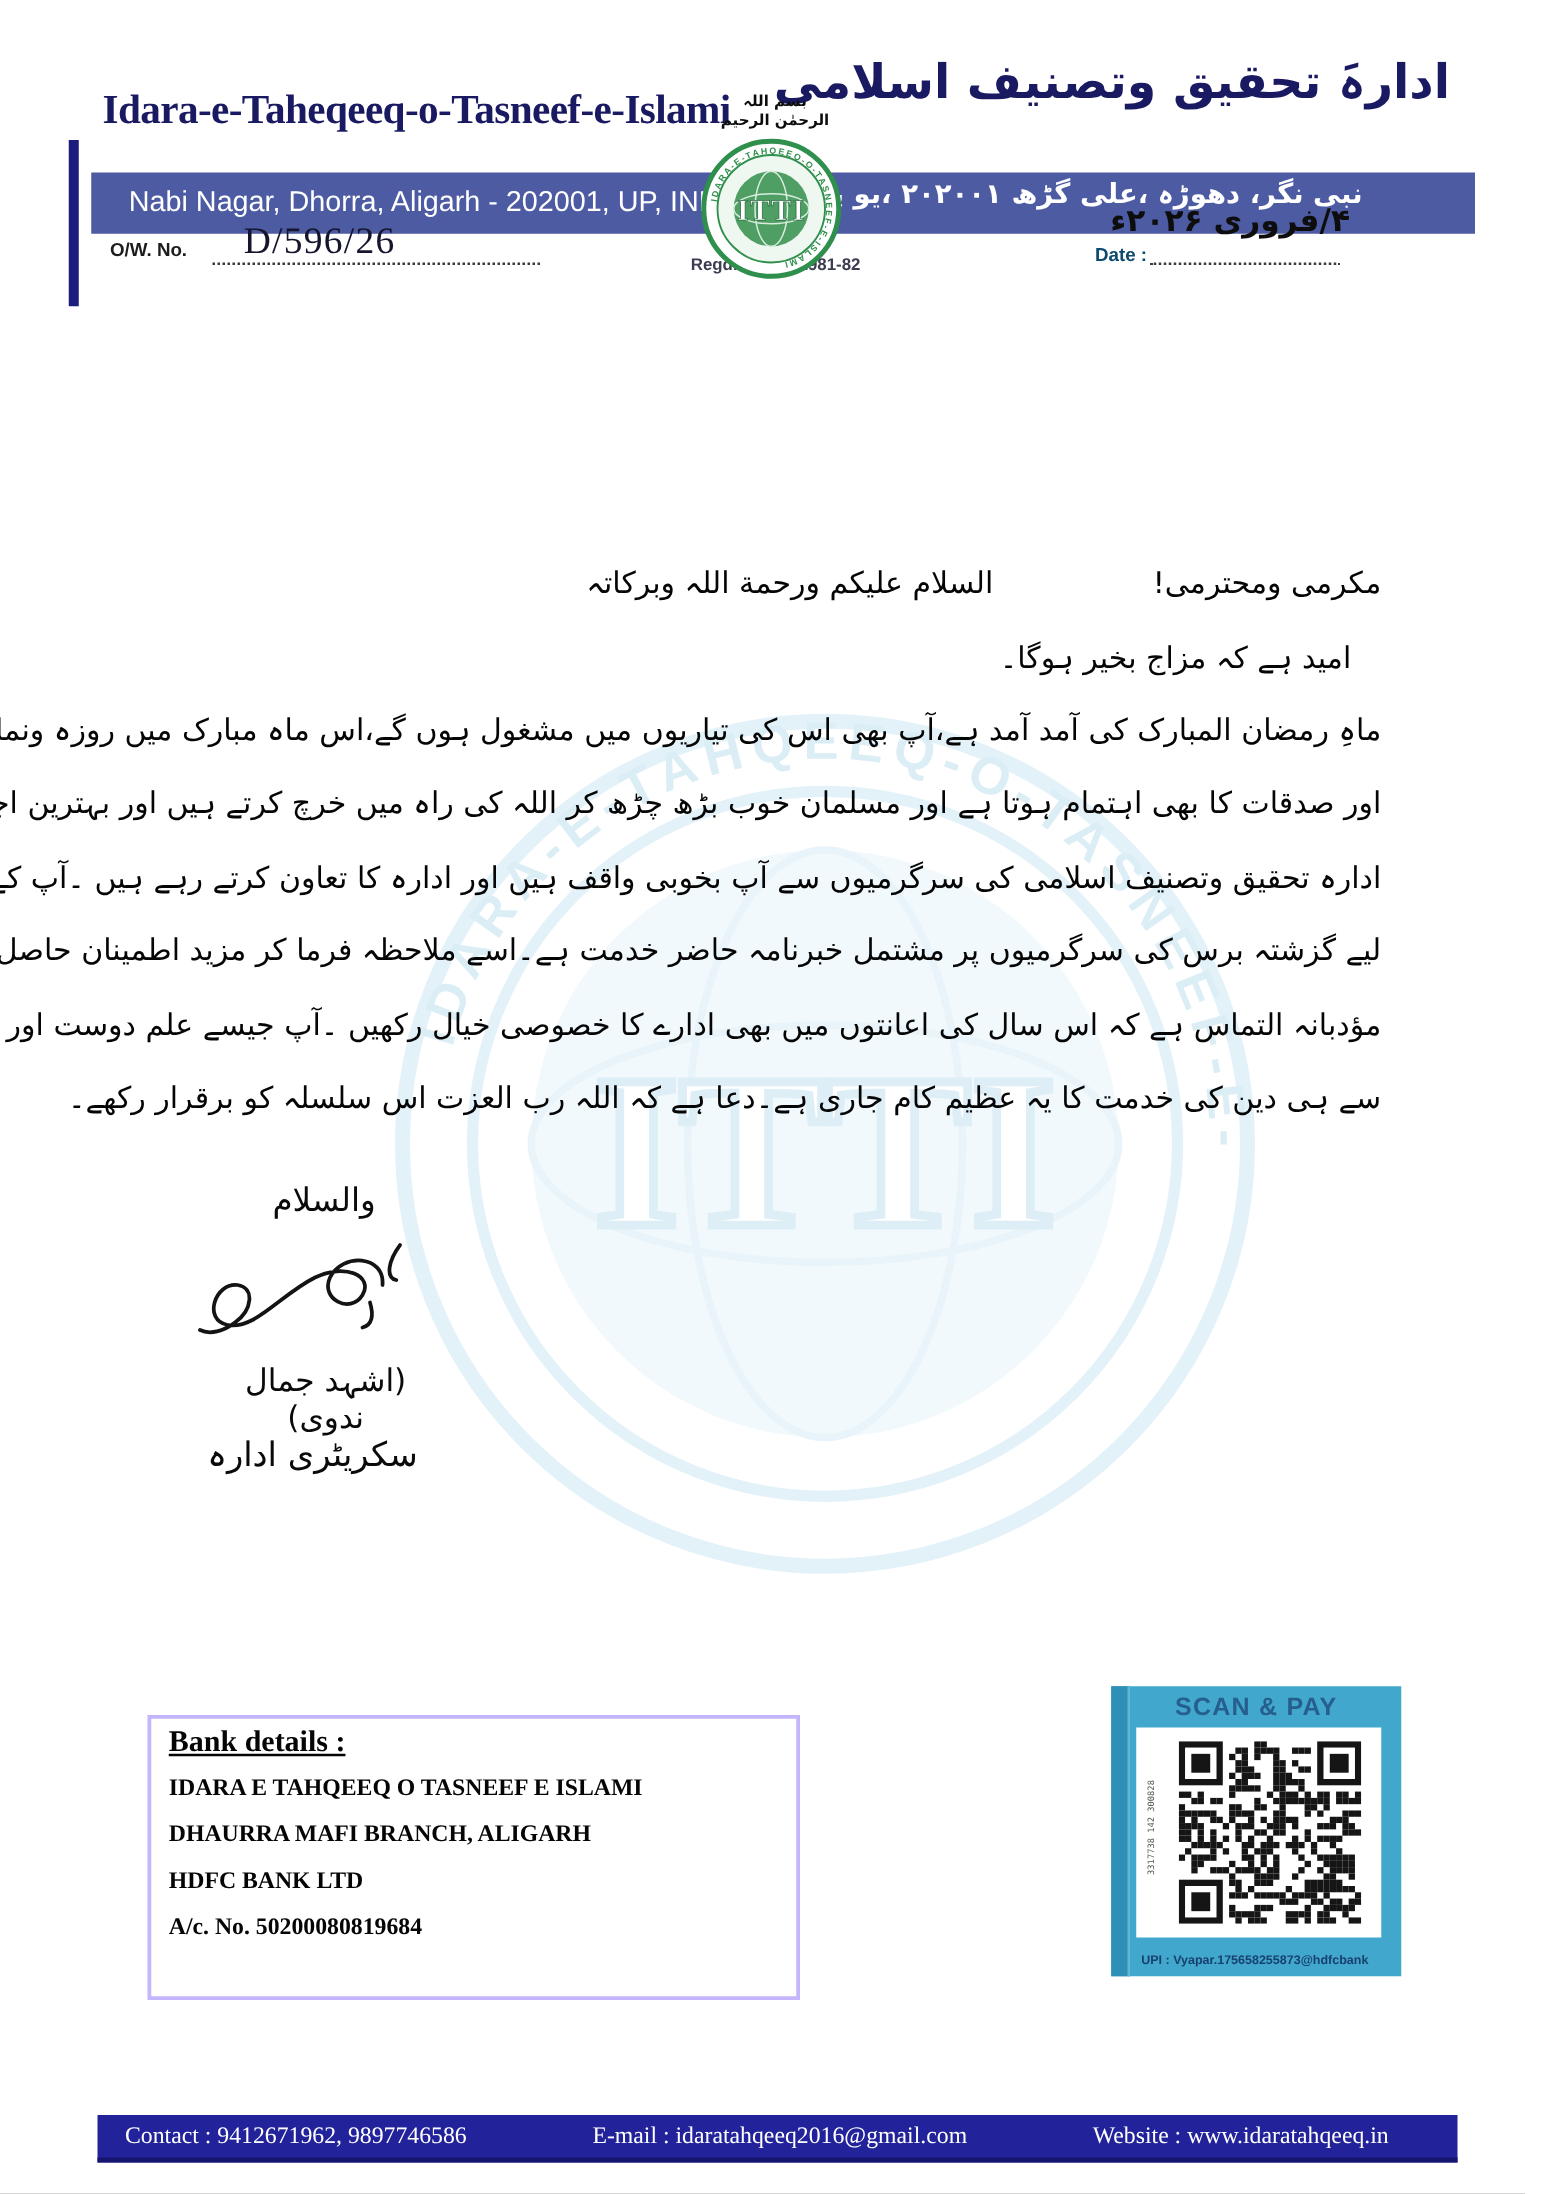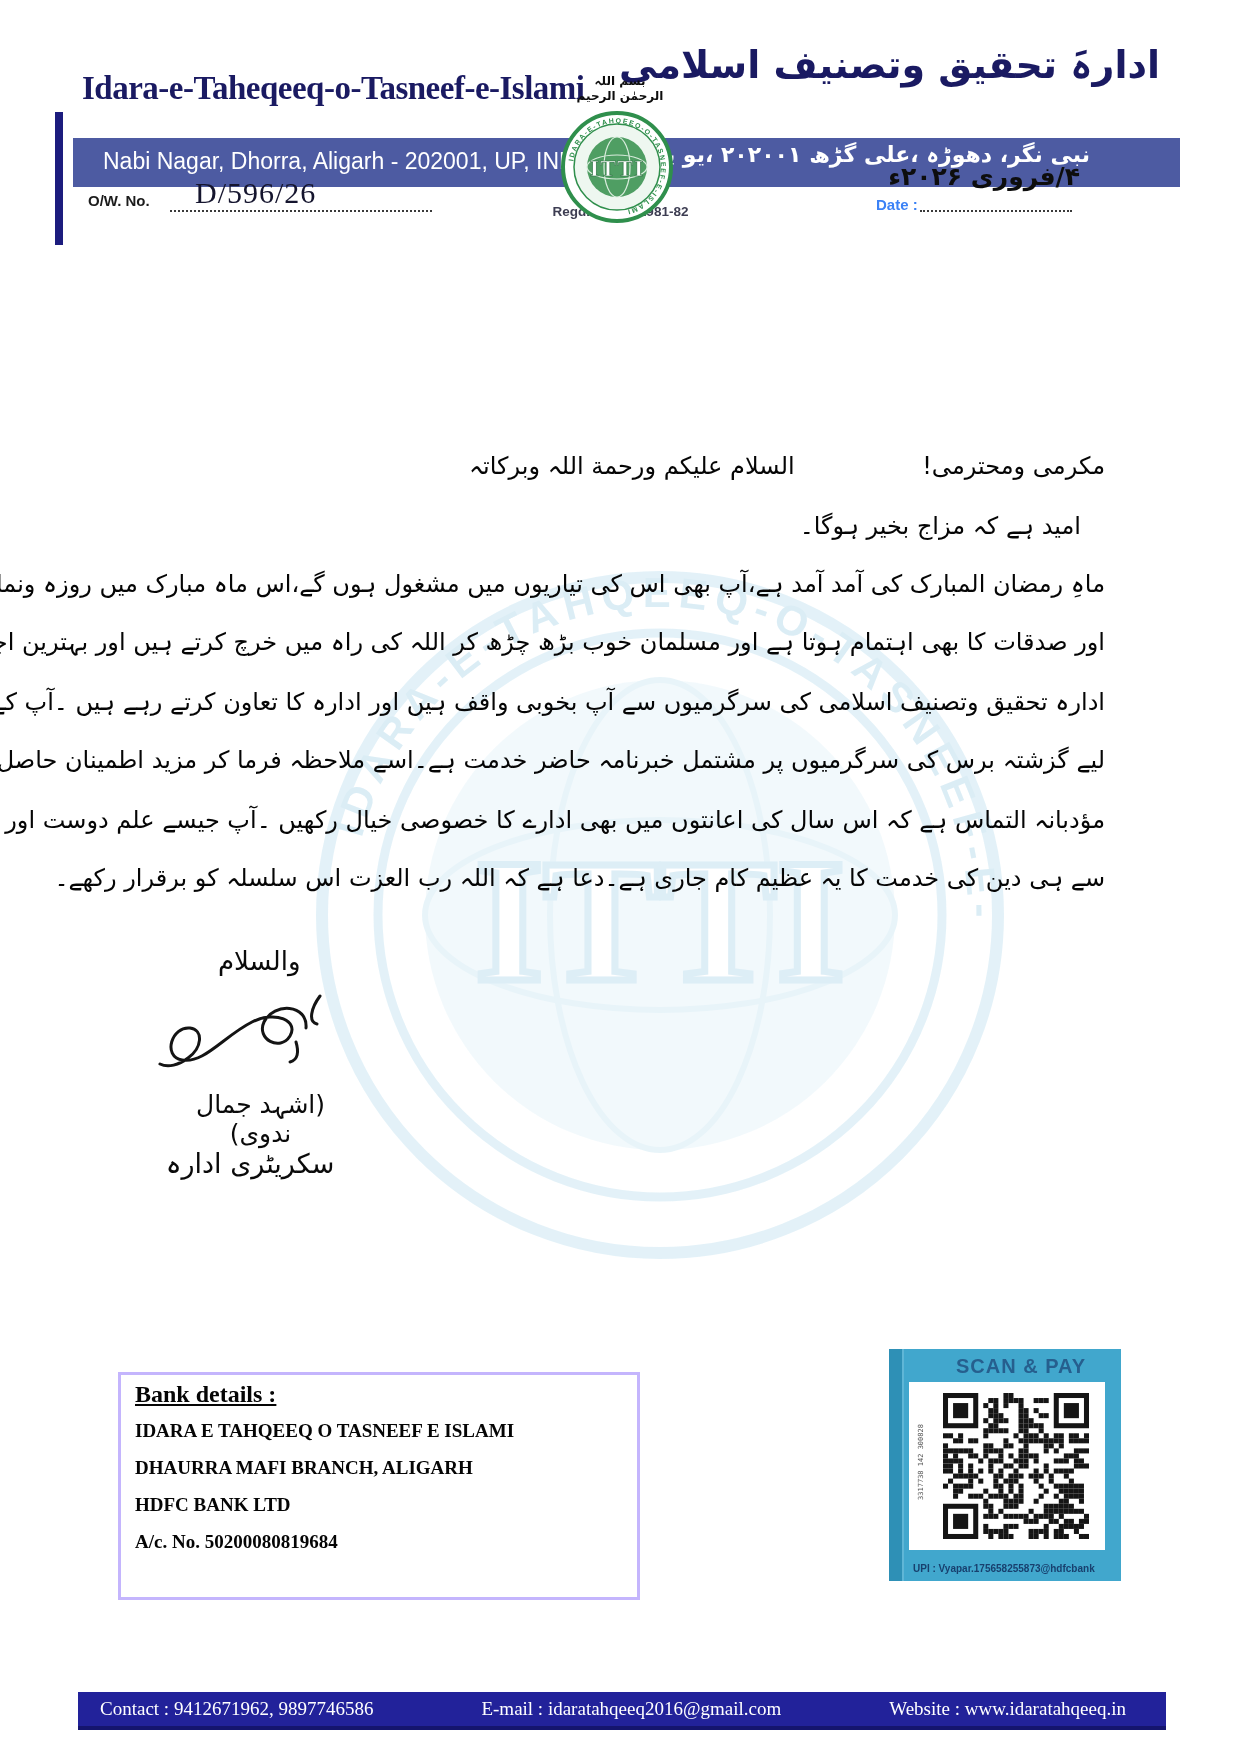--- a/index.html
+++ b/index.html
@@ -36,21 +36,21 @@
     color:#0d0d0d;
   }
   .logo{left:560px;top:110px;width:114px;height:114px;z-index:3;}
   .regd{
     left:538px;top:204px;width:165px;text-align:center;
     font-family:"Liberation Sans",sans-serif;font-weight:bold;font-size:13.5px;color:#3d3d52;
   }
   .ow-label{left:88px;top:192px;font-family:"Liberation Sans",sans-serif;font-weight:bold;font-size:15px;color:#1c1c1c;}
   .ow-dots{left:170px;top:186px;width:262px;height:24px;border-bottom:2.5px dotted #3a3a3a;}
   .ow-value{left:195px;top:176px;font-family:"Liberation Serif",serif;font-size:30px;color:#15152e;letter-spacing:1px;}
-  .date-label{left:876px;top:196px;font-family:"Liberation Sans",sans-serif;font-weight:bold;font-size:15px;color:#3b82f6;}
+  .date-label{left:876px;top:196px;font-family:"Liberation Sans",sans-serif;font-weight:bold;font-size:15px;color:#0c4a6e;}
   .date-dots{left:920px;top:186px;width:152px;height:24px;border-bottom:2.5px dotted #3a3a3a;}
   .date-value{
     left:905px;top:162px;width:175px;text-align:center;direction:rtl;
     font-family:"DejaVu Sans",sans-serif;font-weight:bold;font-size:25px;color:#0d0d0d;white-space:nowrap;
   }
   
   .watermark{left:300px;top:555px;width:720px;height:720px;opacity:0.55;z-index:0;}
   
   .uline{
     position:absolute;direction:rtl;white-space:nowrap;
@@ -70,37 +70,37 @@
   .bank-heading{
     font-family:"Liberation Serif",serif;font-weight:bold;font-size:24px;color:#050505;
     text-decoration:underline;margin-bottom:4px;
   }
   .bank-line{font-family:"Liberation Serif",serif;font-weight:bold;font-size:19px;color:#050505;line-height:37px;white-space:nowrap;}
   
   .qr-block{left:889px;top:1349px;width:232px;height:232px;background:#41a7cd;z-index:2;}
   .qr-fold{position:absolute;left:0;top:0;width:13px;height:100%;background:#2e90b6;border-right:2px solid #5fb6d6;}
   .qr-title{
     position:absolute;left:0;top:6px;width:100%;text-align:center;
-    font-family:"Liberation Sans",sans-serif;font-weight:bold;font-size:20px;color:#265f8e;letter-spacing:1px;padding-left:16px;
+    font-family:"Liberation Sans",sans-serif;font-weight:bold;font-size:20px;color:#265f8e;letter-spacing:1px;
   }
   .qr-white{position:absolute;left:20px;top:33px;width:196px;height:168px;background:#ffffff;}
   .qr-svg{position:absolute;left:34px;top:11px;width:146px;height:146px;}
   .qr-side{
     position:absolute;left:-58px;top:76px;width:140px;text-align:center;
     transform:rotate(-90deg);font-family:"DejaVu Sans Mono",monospace;font-size:7px;color:#555;
   }
   .qr-upi{
     position:absolute;left:24px;bottom:7px;
     font-family:"Liberation Sans",sans-serif;font-weight:bold;font-size:10px;color:#18406e;
   }
   
   .footer{
     left:78px;top:1692px;width:1088px;height:38px;background:#22229a;border-bottom:4px solid #15156e;
     display:flex;align-items:center;justify-content:space-between;
-    padding:0 40px 0 22px;box-sizing:border-box;z-index:2;
+    padding:0 55px 0 22px;box-sizing:border-box;z-index:2;
   }
   .footer span{font-family:"Liberation Serif",serif;font-size:19px;color:#ffffff;white-space:nowrap;}
 </style>
 </head>
 <body>
 
 <div class="page">
 
   <svg class="watermark abs" viewBox="0 0 720 720">
     <circle cx="360" cy="360" r="338" fill="none" stroke="#cde7f3" stroke-width="12"></circle>

